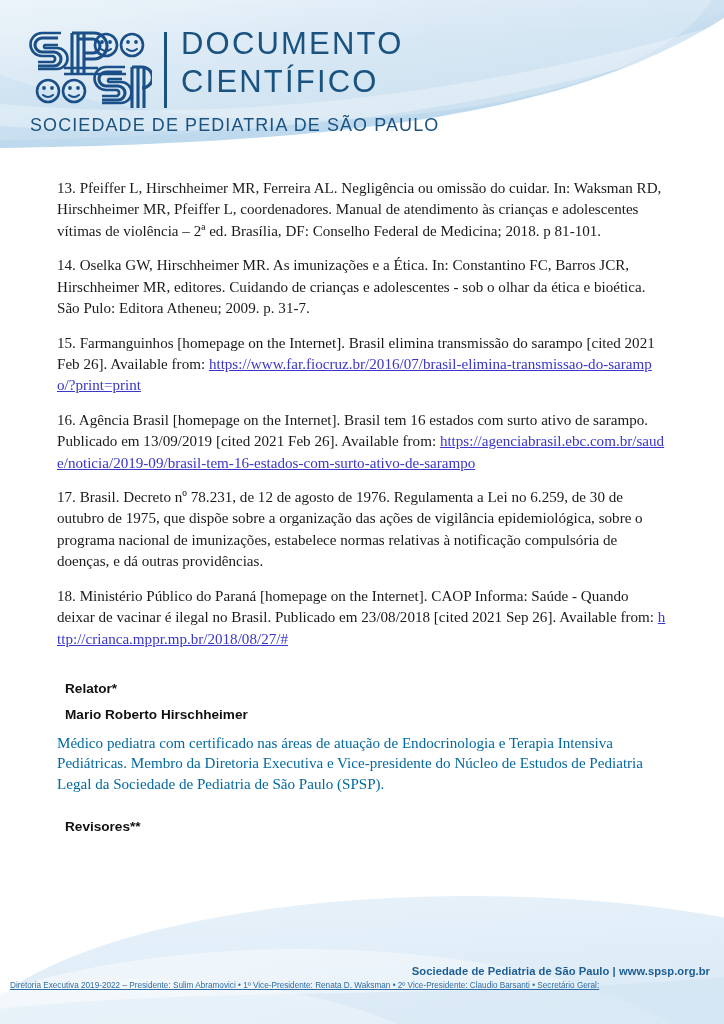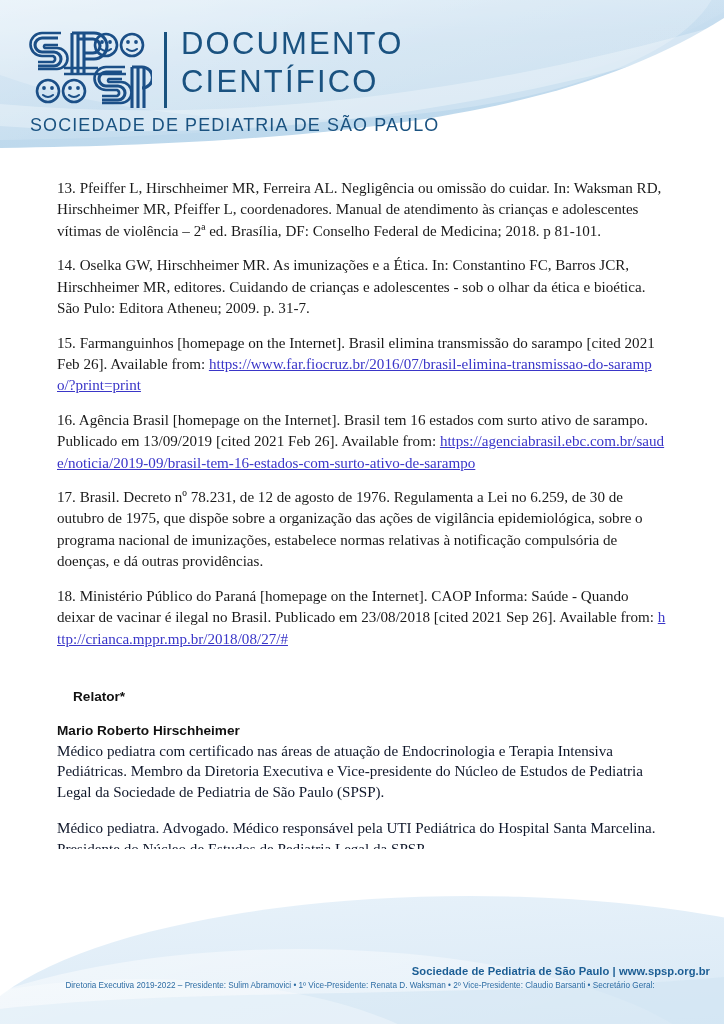--- a/index.html
+++ b/index.html
@@ -94,40 +94,40 @@
   a.link {
     color: #3a36c8;
     text-decoration: underline;
     word-break: break-all;
   }
 
   .section-gap {
     height: 9px;
   }
   .role-head {
-    margin: 16px;
+    margin: 8px;
     font-family: "Liberation Sans", sans-serif;
     font-size: 13.6px;
     font-weight: bold;
     color: #111111;
     line-height: 1.35;
   }
   .person-name {
-    margin: 0;
+    margin: 8px;
     font-family: "Liberation Sans", sans-serif;
     font-size: 13.6px;
     font-weight: bold;
     color: #111111;
     line-height: 1.35;
   }
   .person-desc {
     margin: 0;
     font-size: 15.1px;
     line-height: 1.36;
-    color: #0f172a;
+    color: #0369a1;
   }
   .blank-line {
     height: 16px;
   }
 
   
   .footer {
     position: absolute;
     left: 0;
     bottom: 0;
@@ -154,21 +154,21 @@
     font-size: 9.4px;
     color: #3d78a8;
     margin-bottom: 3px;
   }
   .f-line3, .f-line4 {
     font-size: 8.2px;
     color: #2e6da4;
     line-height: 1.38;
     white-space: nowrap;
   }
-  .f-line3 { text-align: center; }
+  .f-line3 { text-align: left; text-decoration: underline; }
   .f-line4 { text-align: center; }
 </style>
 </head>
 <body>
 
 <div class="header">
   <svg class="header-bg" viewBox="0 0 724 160" preserveAspectRatio="none">
     <defs>
       <linearGradient id="hgrad" x1="0" y1="0" x2="0.35" y2="1">
         <stop offset="0%" stop-color="#d7e9f6"></stop>
@@ -268,20 +268,21 @@
   <p class="ref"><span>18. Ministério Público do Paraná [homepage on the Internet]. CAOP Informa: Saúde - Quando deixar de vacinar é ilegal no Brasil. Publicado em 23/08/2018 [cited 2021 Sep 26]. Available from: </span><a class="link" href="#">http://crianca.mppr.mp.br/2018/08/27/#</a></p>
 
   <div class="section-gap"></div>
 
   <div class="role-head">Relator*</div>
   <div class="person-name">Mario Roberto Hirschheimer</div>
   <div class="person-desc">Médico pediatra com certificado nas áreas de atuação de Endocrinologia e Terapia Intensiva Pediátricas. Membro da Diretoria Executiva e Vice-presidente do Núcleo de Estudos de Pediatria Legal da Sociedade de Pediatria de São Paulo (SPSP).</div>
 
   <div class="blank-line"></div>
 
+  <div class="role-head">Revisores**</div>
   <div class="person-desc">Médico pediatra. Advogado. Médico responsável pela UTI Pediátrica do Hospital Santa Marcelina. Presidente do Núcleo de Estudos de Pediatria Legal da SPSP.</div>
 
   <div class="blank-line"></div>
 
   <div class="person-name">Paulo Tadeu Falanghe</div>
   <div class="person-desc">Conselheiro responsável pela Câmara Temática de Vacinação e Imunização do CREMESP. Membro do Núcleo de Estudos de Pediatria Legal da SPSP.</div>
 
 </div>
 
 <div class="footer">

